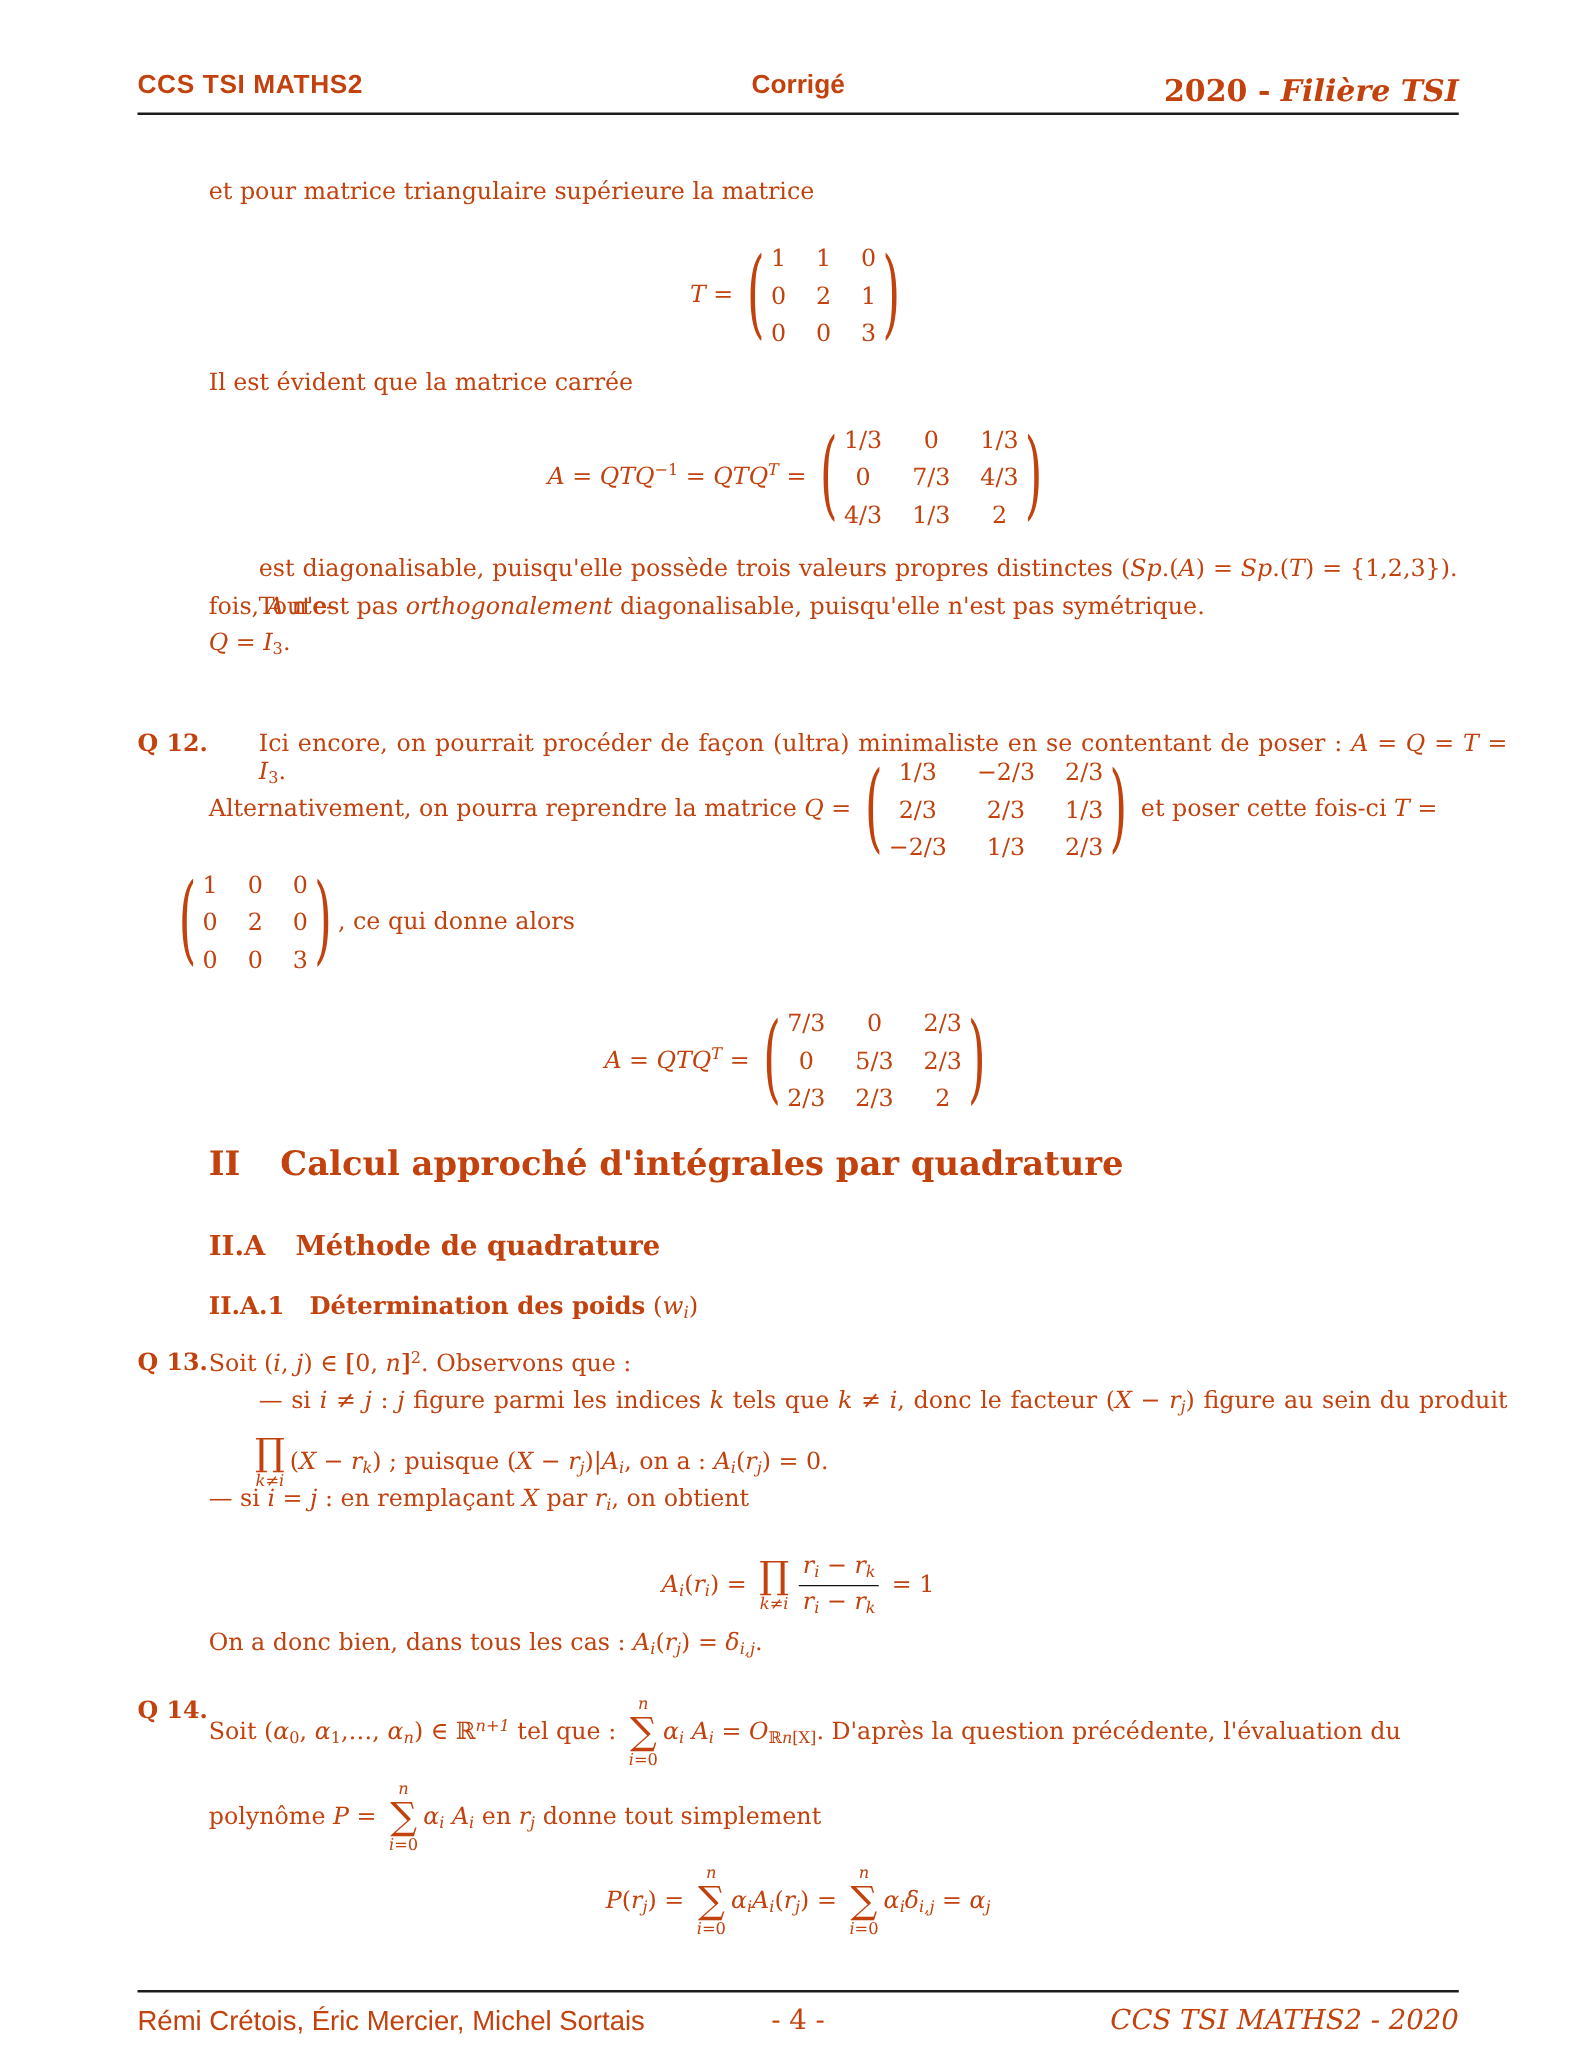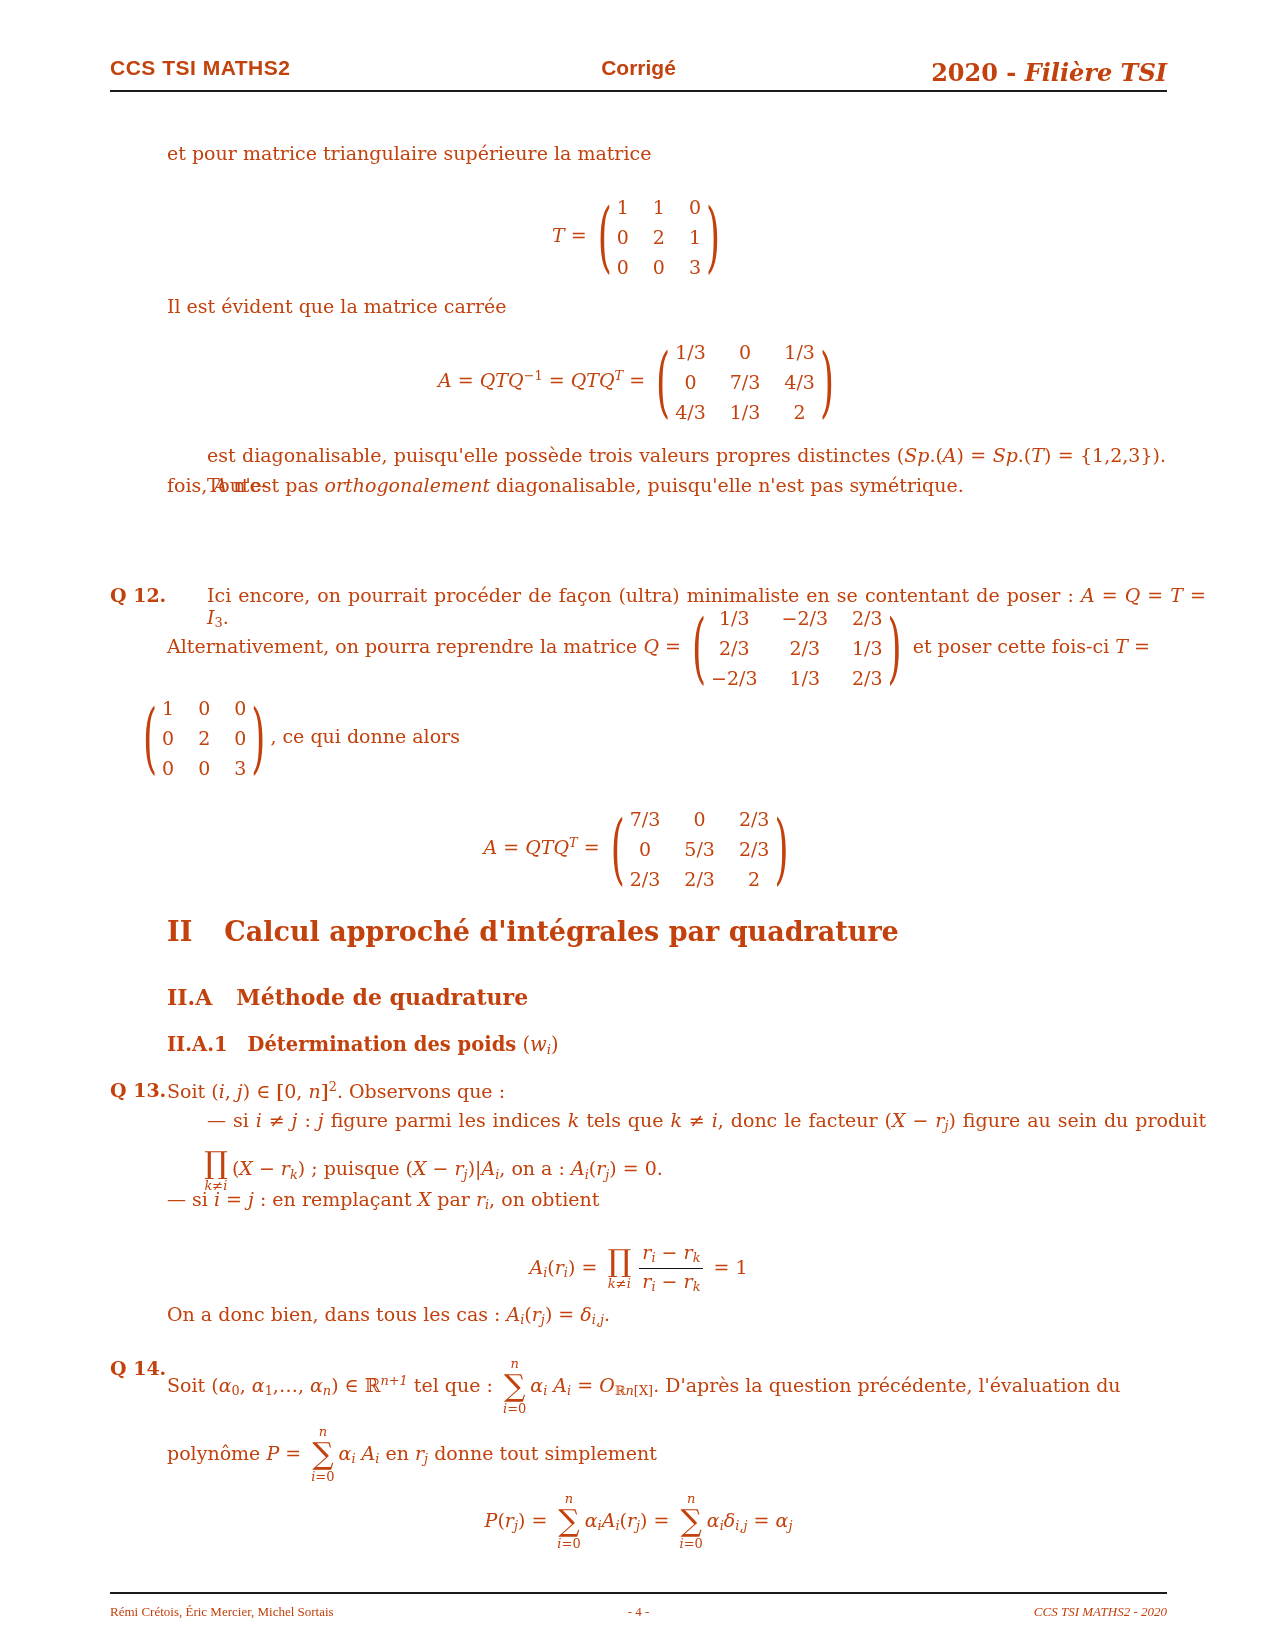--- a/index.html
+++ b/index.html
@@ -37,21 +37,21 @@
   .h1{font-size:27px;font-weight:700;}
   .h1 .hnum{margin-right:32px;}
   .h2{font-size:22px;font-weight:700;}
   .h2 .hnum{margin-right:24px;}
   .h3{font-size:19.5px;font-weight:700;}
   .h3 .hnum{margin-right:20px;}
   .qlabel{font-weight:700;}
   .hdr-l{font-size:21px;font-weight:700;letter-spacing:0.5px;}
   .hdr-c{font-size:21px;font-weight:600;}
   .hdr-r{font-size:24px;}
-  .ftr{font-size:13px;font-family:Liberation Serif, serif;}
+  .ftr{font-size:22px;}
 </style>
 </head>
 <body>
 
 <div class="page">
 
   <div class="abs" style="left:110px;top:56px;width:1057px;">
     <span class="sans hdr-l abs" style="left:0;top:0;">CCS TSI MATHS2</span>
     <span class="sans hdr-c abs" style="left:50%;top:0;transform:translateX(-50%);">Corrigé</span>
     <span class="hdr-r abs" style="right:0;top:2px;"><span class="bf">2020 - </span><span class="it bf">Filière TSI</span></span>
@@ -94,20 +94,21 @@
           <span>1/3</span>
           <span>2</span>
         </span>
         <span class="paren">)</span>
       </span>
   </div>
 
   <div class="abs" style="left:167px;top:441px;width:999px;">
     <div class="pline jl"><span>est diagonalisable, puisqu'elle possède trois valeurs propres distinctes (</span><span class="it">Sp</span><span>.(</span><span class="it">A</span><span>) = </span><span class="it">Sp</span><span>.(</span><span class="it">T</span><span>) = {1,2,3}). Toute-</span></div>
     <div class="pline"><span>fois, </span><span class="it">A</span><span> n'est pas </span><span class="it">orthogonalement</span><span> diagonalisable, puisqu'elle n'est pas symétrique.</span></div>
+    <div class="pline"><span class="it">Q</span><span> = </span><span class="it">I</span><span class="sb">3</span><span>.</span></div>
   </div>
 
   <span class="abs qlabel" style="left:110px;top:584px;">Q 12.</span>
   <div class="abs jl" style="left:167px;top:584px;width:999px;"><span>Ici encore, on pourrait procéder de façon (ultra) minimaliste en se contentant de poser : </span><span class="it">A</span><span> = </span><span class="it">Q</span><span> = </span><span class="it">T</span><span> = </span><span class="it">I</span><span class="sb">3</span><span>.</span></div>
 
   <div class="abs" style="left:167px;top:607px;width:1060px;">
     <span><span>Alternativement, on pourra reprendre la matrice </span><span class="it">Q</span><span> = </span></span><span class="matrix">
         <span class="paren">(</span>
         <span class="mgrid">
           <span>1/3</span>

